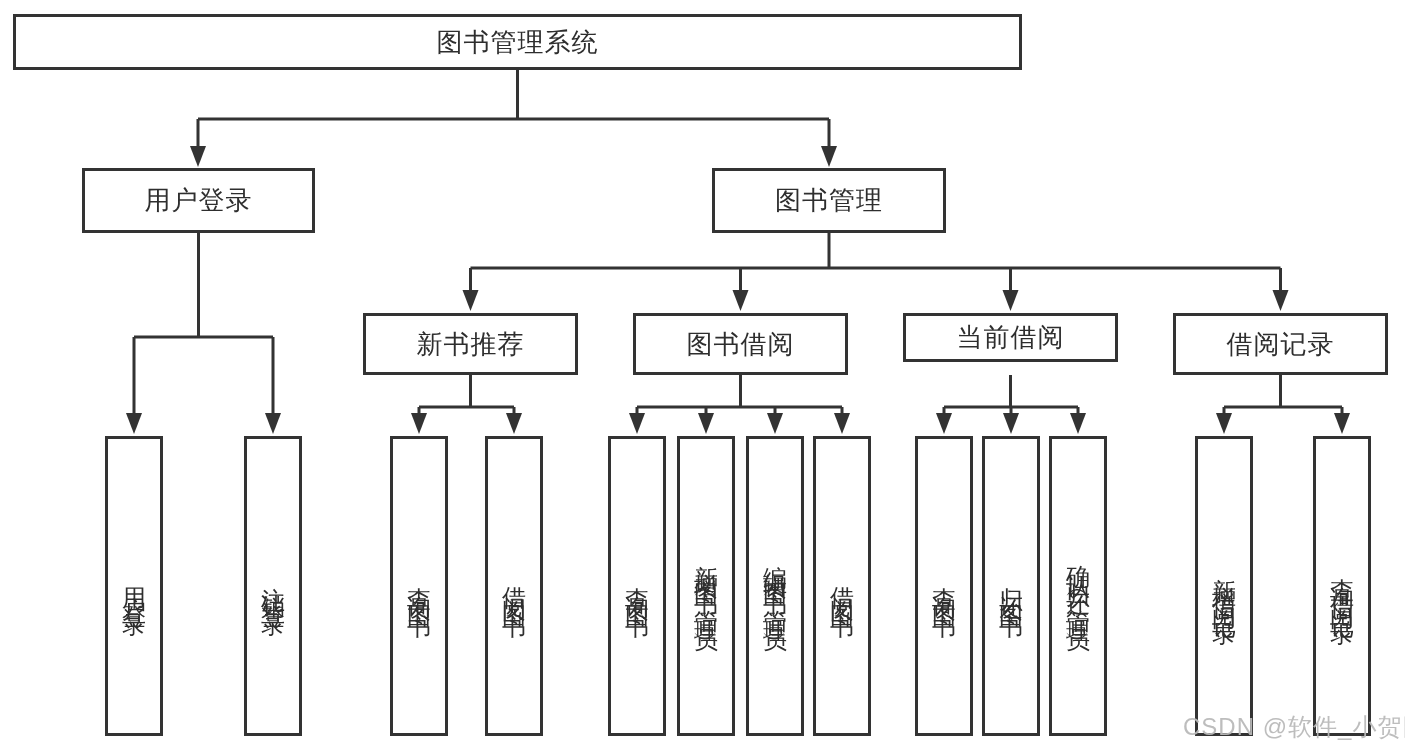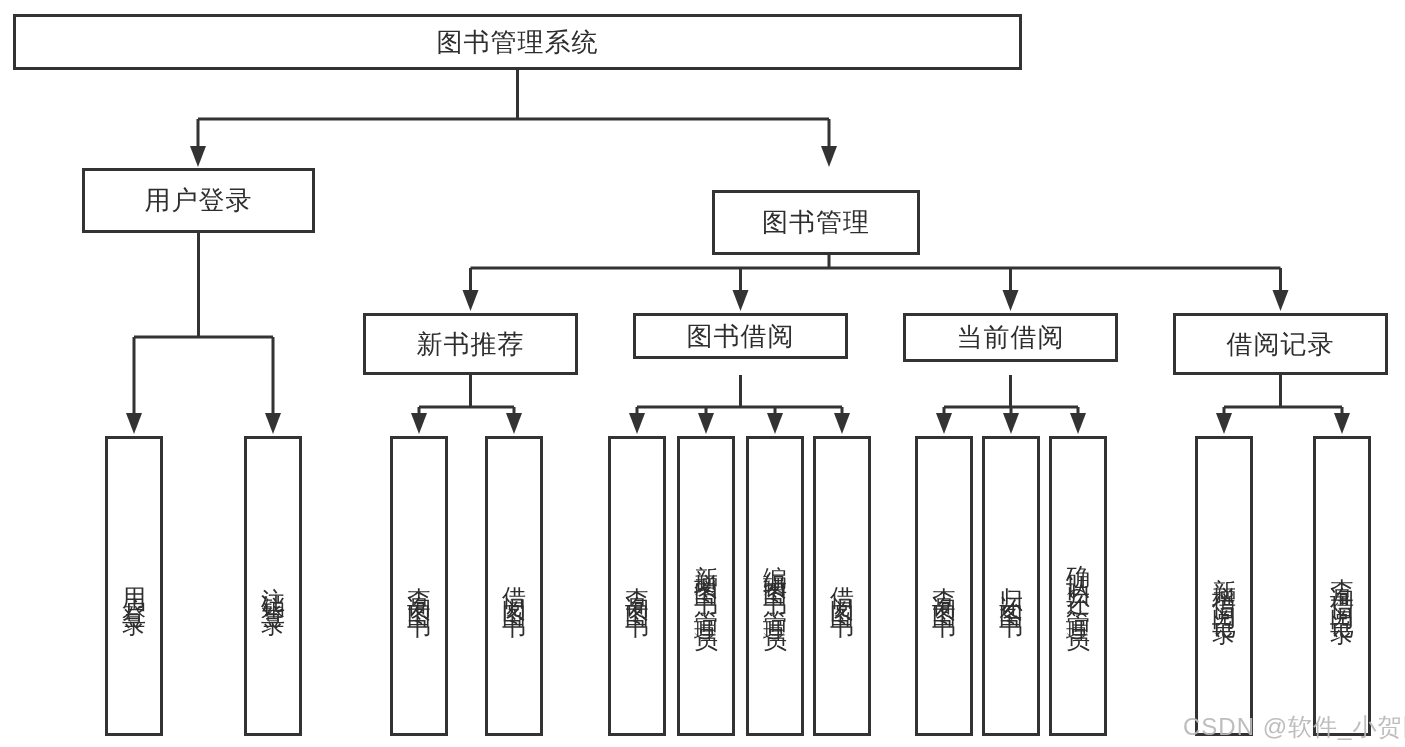--- a/index.html
+++ b/index.html
@@ -116,24 +116,24 @@
     <g>
       <path d="M1280.5 375 V407 M1224 407 H1342 M1224 407 V414 M1342 407 V414"></path>
       <polygon points="1216,413 1232,413 1224,434"></polygon>
       <polygon points="1334,413 1350,413 1342,434"></polygon>
     </g>
   </svg>
 
   <div class="node h" style="left:13px; top:14px; width:1009px; height:56px;">图书管理系统</div>
 
   <div class="node h" style="left:82px; top:168px; width:233px; height:65px;">用户登录</div>
-  <div class="node h" style="left:712px; top:168px; width:208px; height:65px;margin-top:22px;">图书管理</div>
+  <div class="node h" style="left:712px; top:168px; width:234px; height:65px;">图书管理</div>
 
   <div class="node h" style="left:363px; top:313px; width:215px; height:62px;">新书推荐</div>
-  <div class="node h" style="left:633px; top:313px; width:215px; height:46px;">图书借阅</div>
+  <div class="node h" style="left:633px; top:313px; width:215px; height:62px;">图书借阅</div>
   <div class="node h" style="left:903px; top:313px; width:215px; height:49px;">当前借阅</div>
   <div class="node h" style="left:1173px; top:313px; width:215px; height:62px;">借阅记录</div>
 
   <div class="node v" style="left:105px; top:436px; width:58px; height:300px;">用户登录</div>
   <div class="node v" style="left:244px; top:436px; width:58px; height:300px;">注销登录</div>
 
   <div class="node v" style="left:390px; top:436px; width:58px; height:300px;">查询图书</div>
   <div class="node v" style="left:485px; top:436px; width:58px; height:300px;">借阅图书</div>
 
   <div class="node v" style="left:608px; top:436px; width:58px; height:300px;">查询图书</div>

